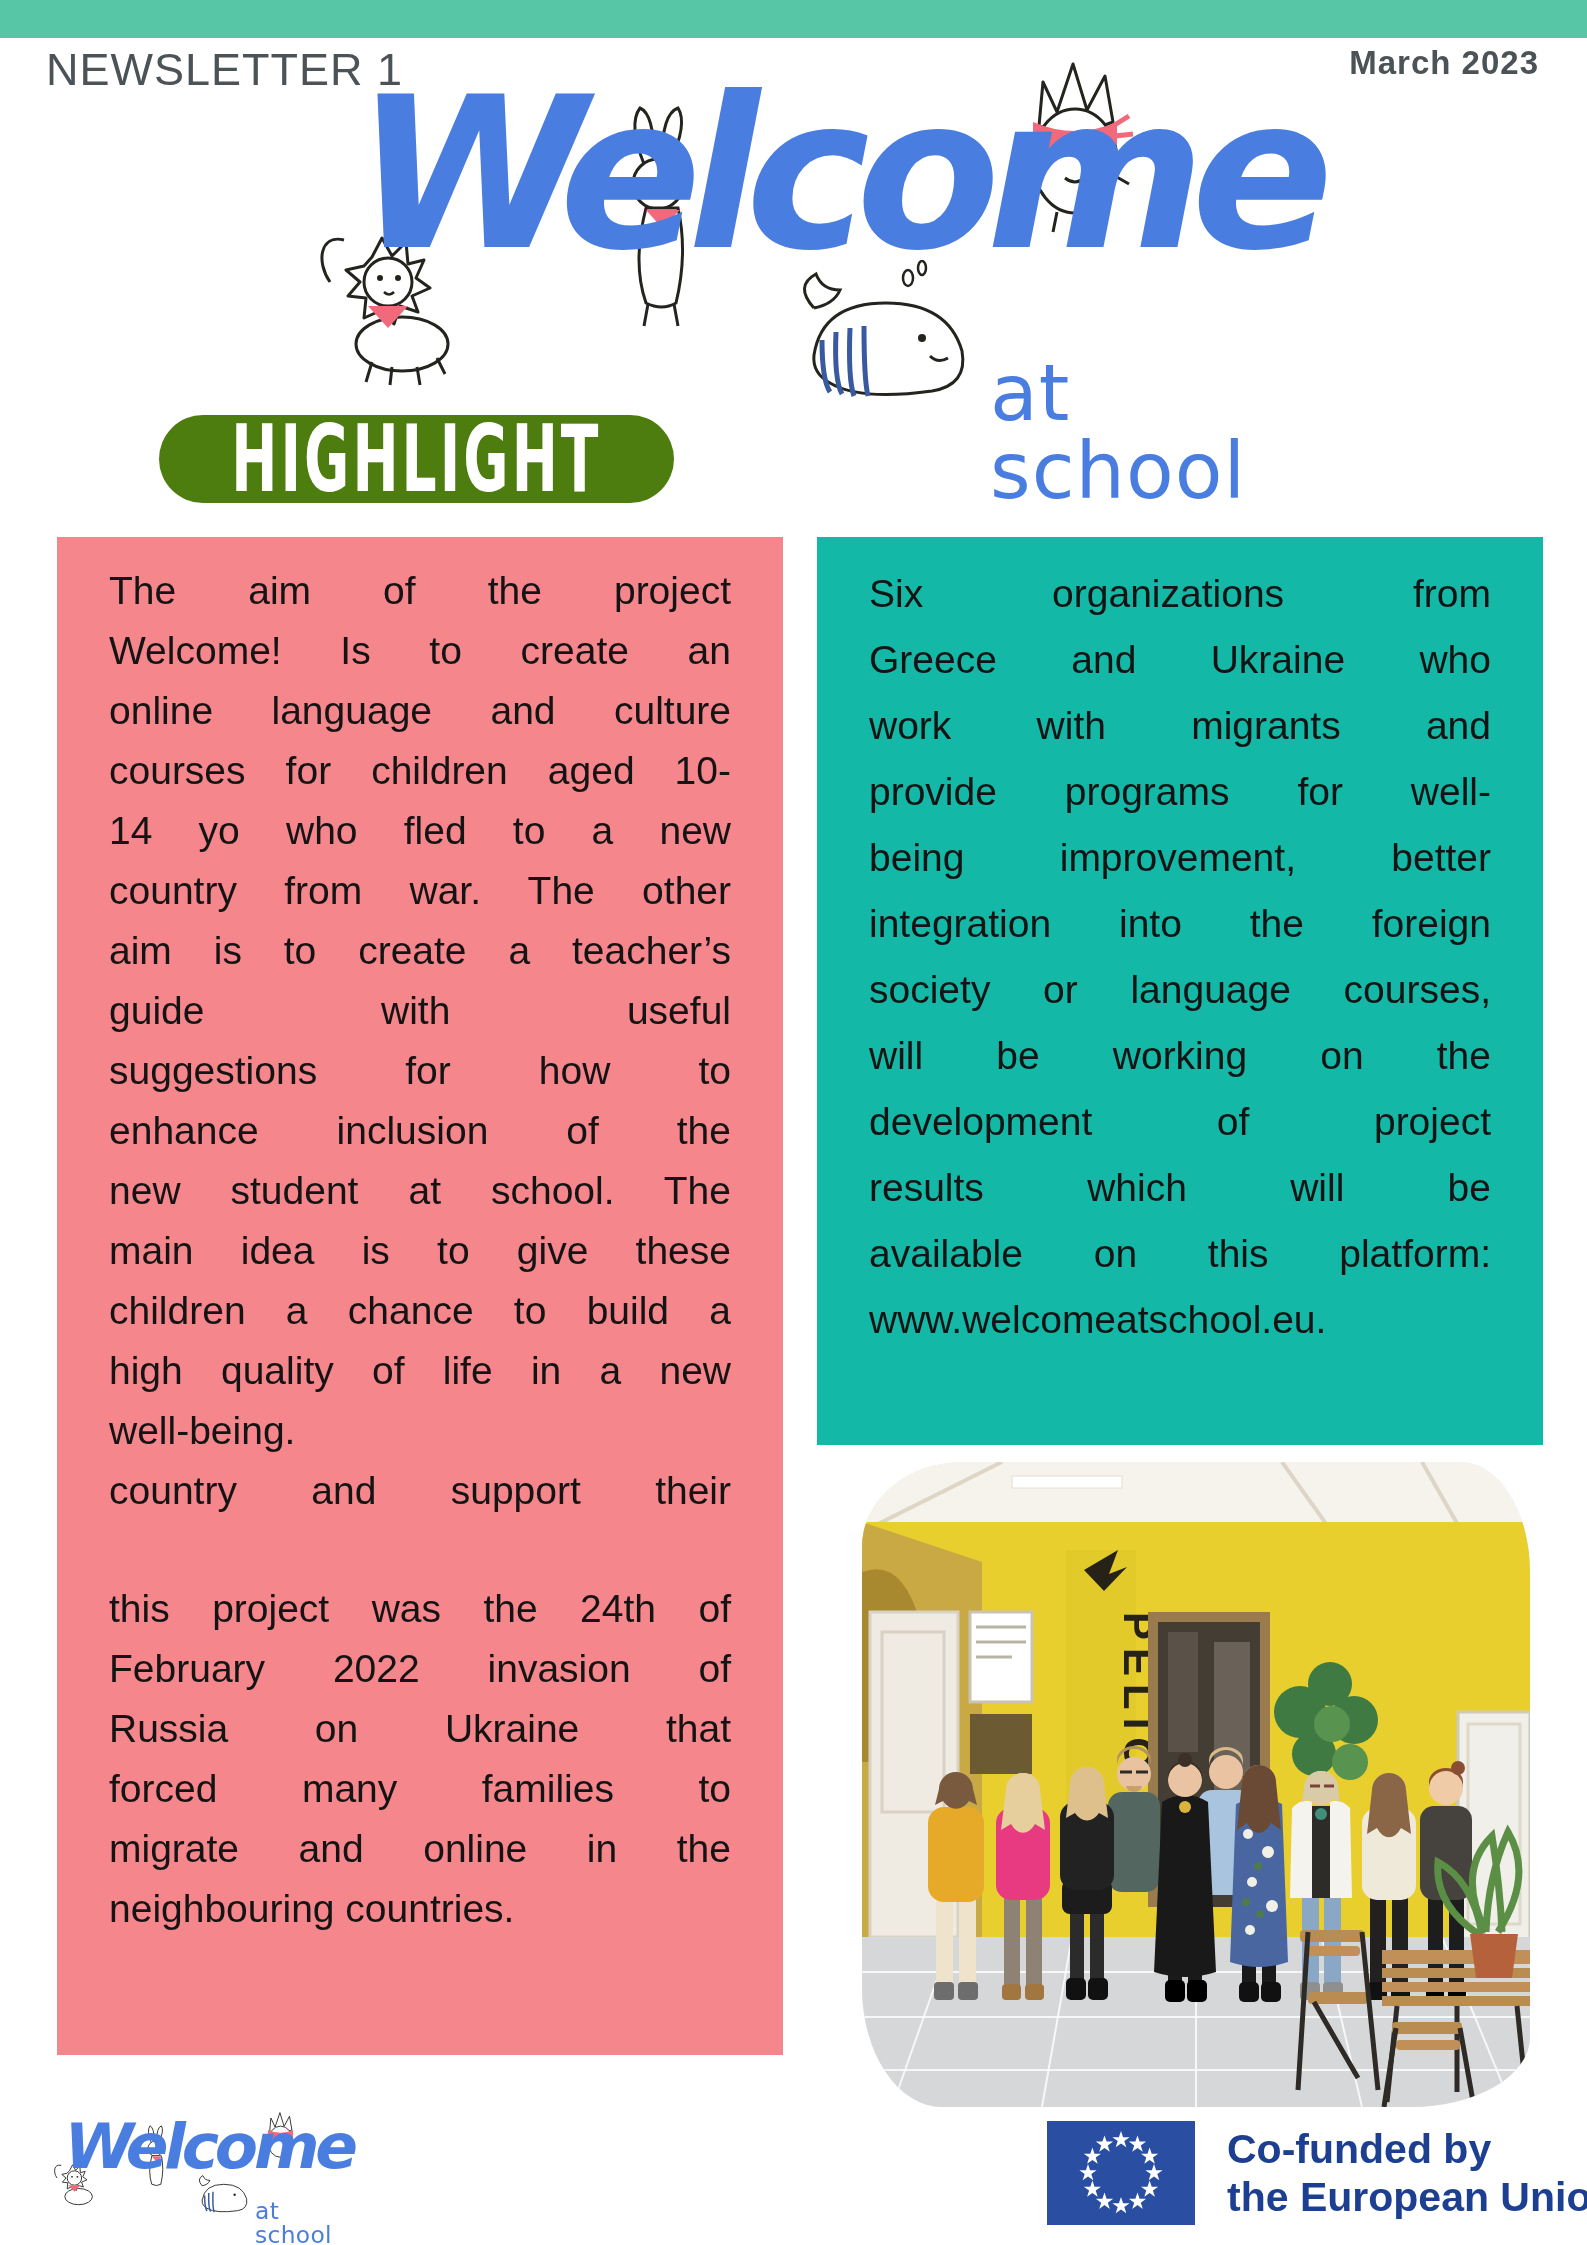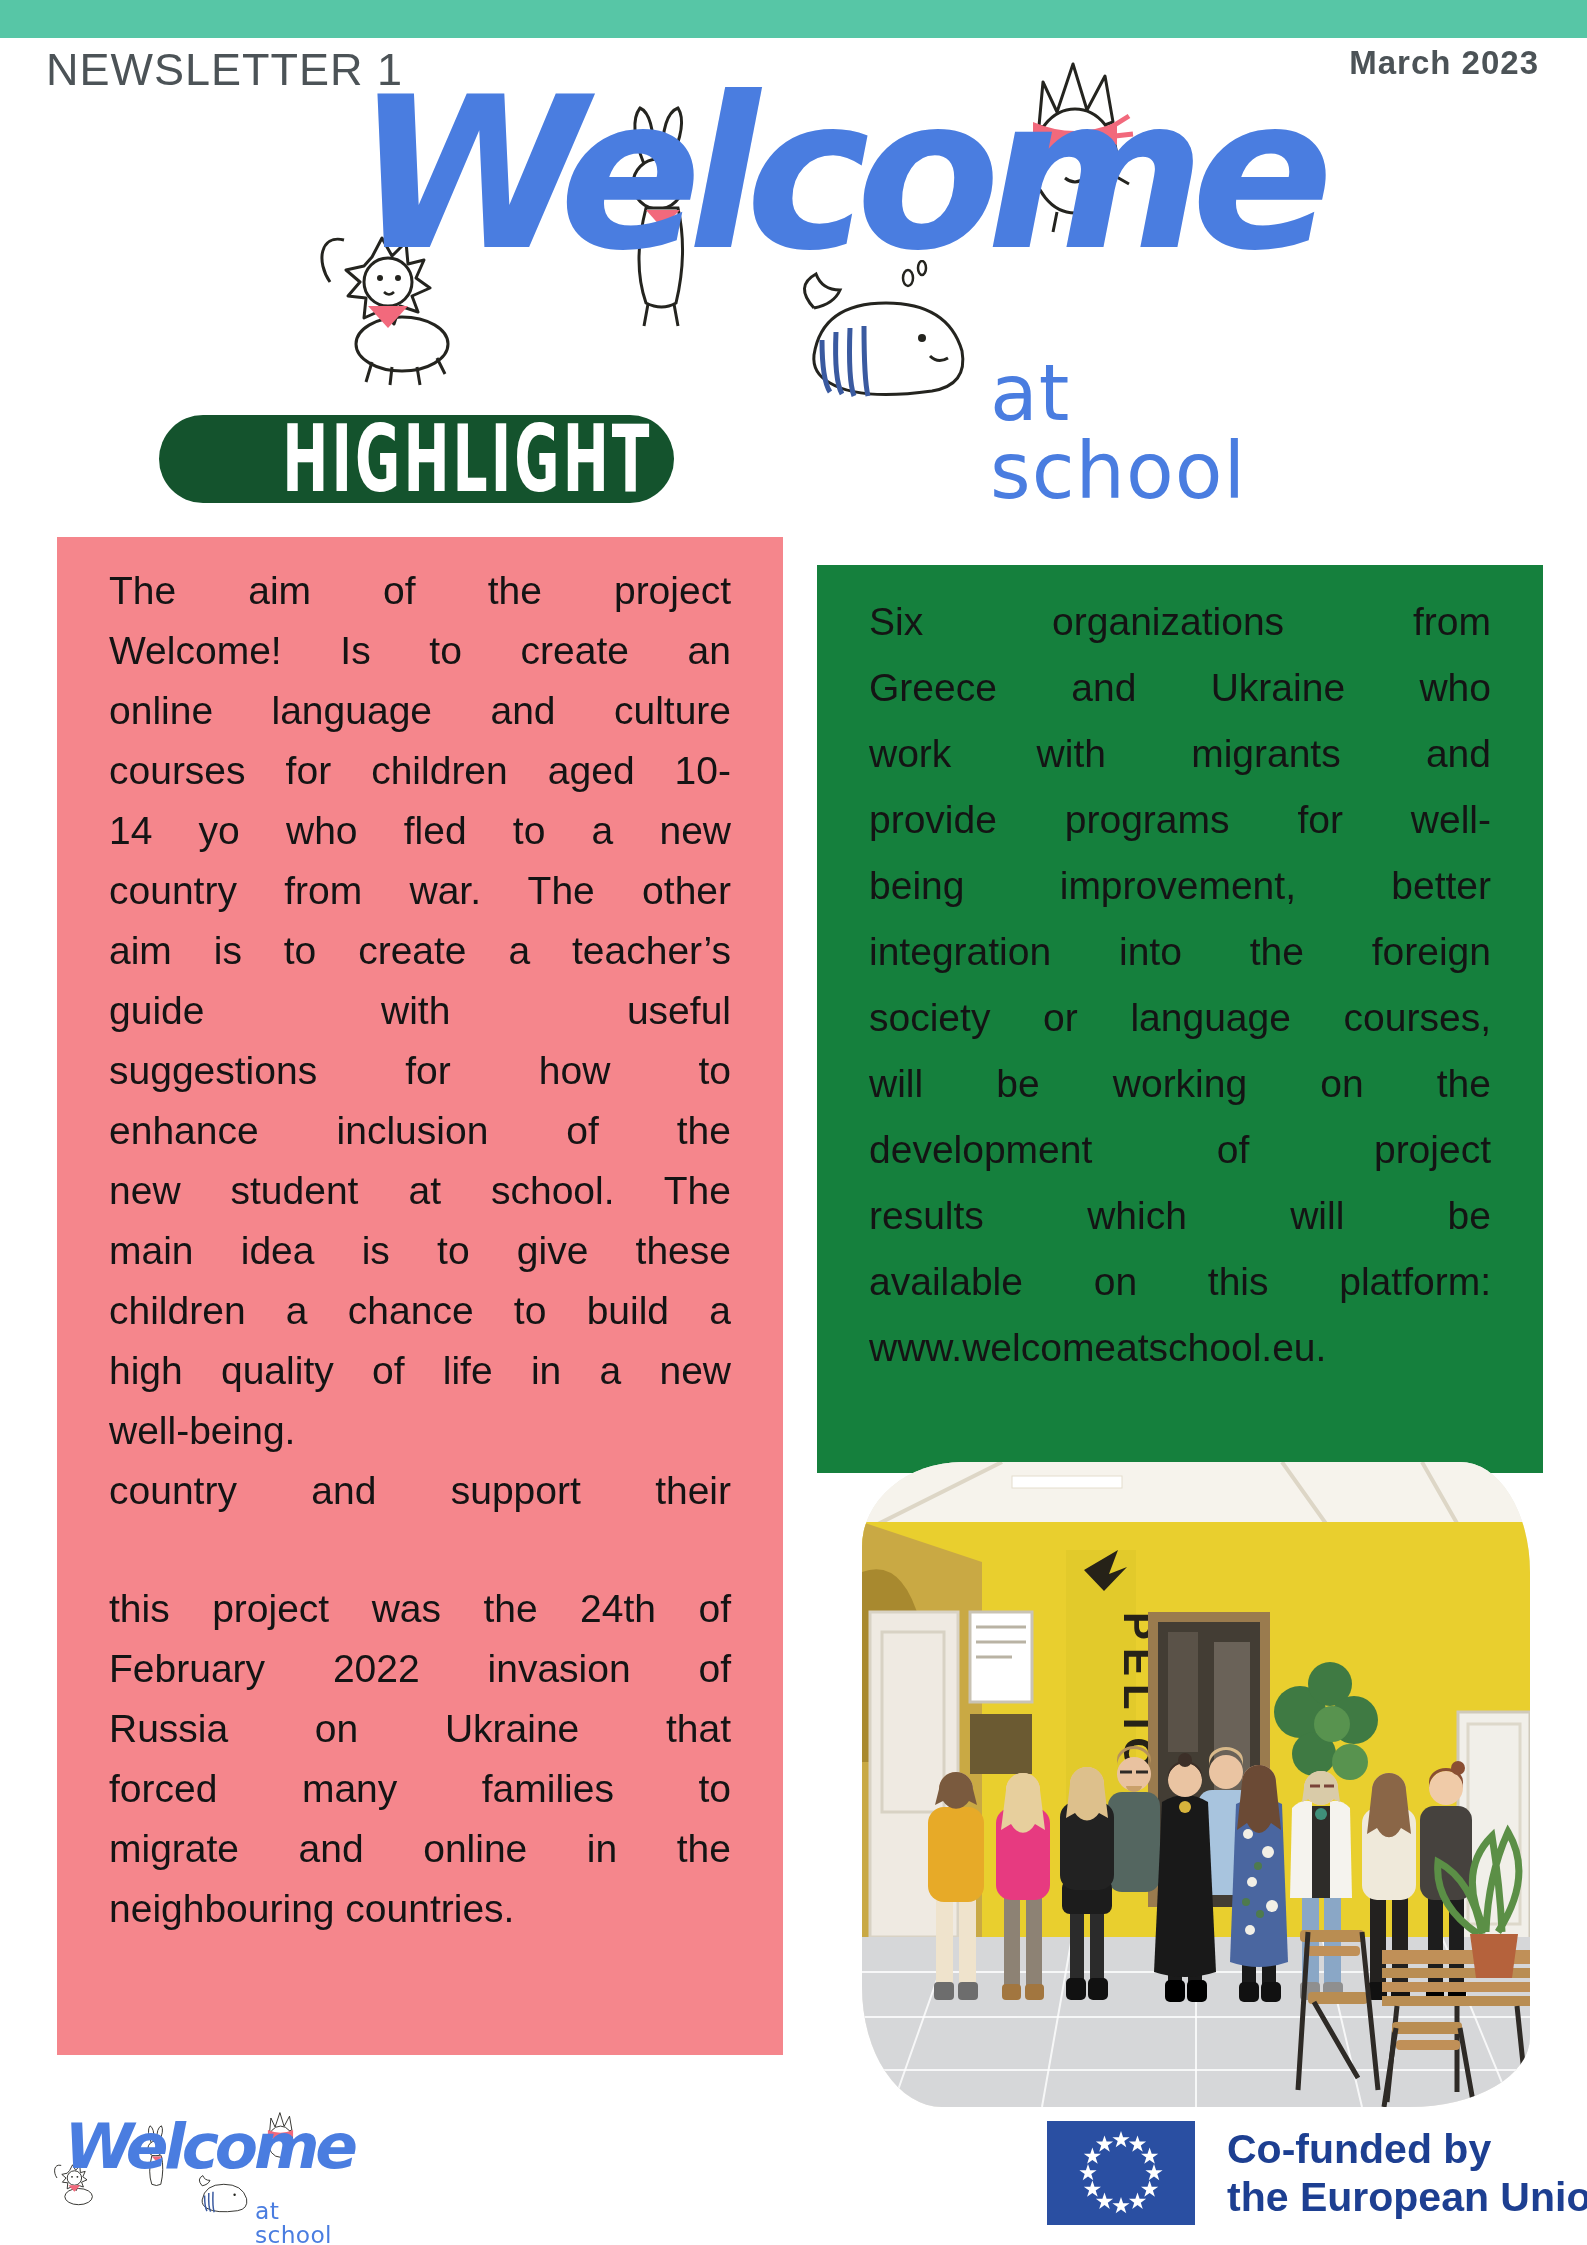--- a/index.html
+++ b/index.html
@@ -14,29 +14,29 @@
   .logo .word{position:absolute;left:55px;top:8px;font-family:"DejaVu Sans",sans-serif;
               font-style:italic;font-weight:bold;color:#4a7de0;font-size:210px;line-height:1;
               letter-spacing:-14px;}
   .logo .sub{position:absolute;left:690px;top:292px;font-family:"DejaVu Sans",sans-serif;
              color:#4a7de0;font-size:78px;line-height:1;letter-spacing:1px;}
   .critter{position:absolute;}
   .logo-mini{position:absolute;left:48px;top:2112px;width:1040px;height:380px;
              transform:scale(0.30);transform-origin:0 0;}
 
   
-  .badge{position:absolute;left:159px;top:415px;width:515px;height:88px;background:#14532d;
-         border-radius:59px;display:flex;align-items:center;overflow:hidden;}
+  .badge{position:absolute;left:159px;top:415px;width:515px;height:88px;background:#4d7c0f;
+         border-radius:59px;display:flex;align-items:center;justify-content:center;overflow:hidden;}
   .badge span{color:#ffffff;font-family:"DejaVu Sans",sans-serif;font-weight:bold;font-size:92px;
               transform:scaleX(0.60);letter-spacing:5px;white-space:nowrap;}
 
   
   .col{position:absolute;top:537px;box-sizing:border-box;padding:24px 52px;}
   .col-left{left:57px;width:726px;height:1518px;background:#f5868c;}
-  .col-right{left:817px;width:726px;height:908px;background:#15803d;margin-top:28px;}
+  .col-right{left:817px;width:726px;height:908px;background:#14b8a6;}
   .tline{font-size:39px;color:#141414;text-align:justify;text-align-last:justify;
          line-height:60px;font-weight:400;}
   .col-right .tline{line-height:66px;}
   .para + .para{margin-top:58px;}
   .tline.last{text-align-last:left;}
 
   
   .photo{position:absolute;left:862px;top:1462px;width:668px;height:645px;overflow:hidden;
          border-radius:100px 70px 120px 80px / 85px 110px 70px 120px;background:#efece6;}
   .photo svg{display:block;}

